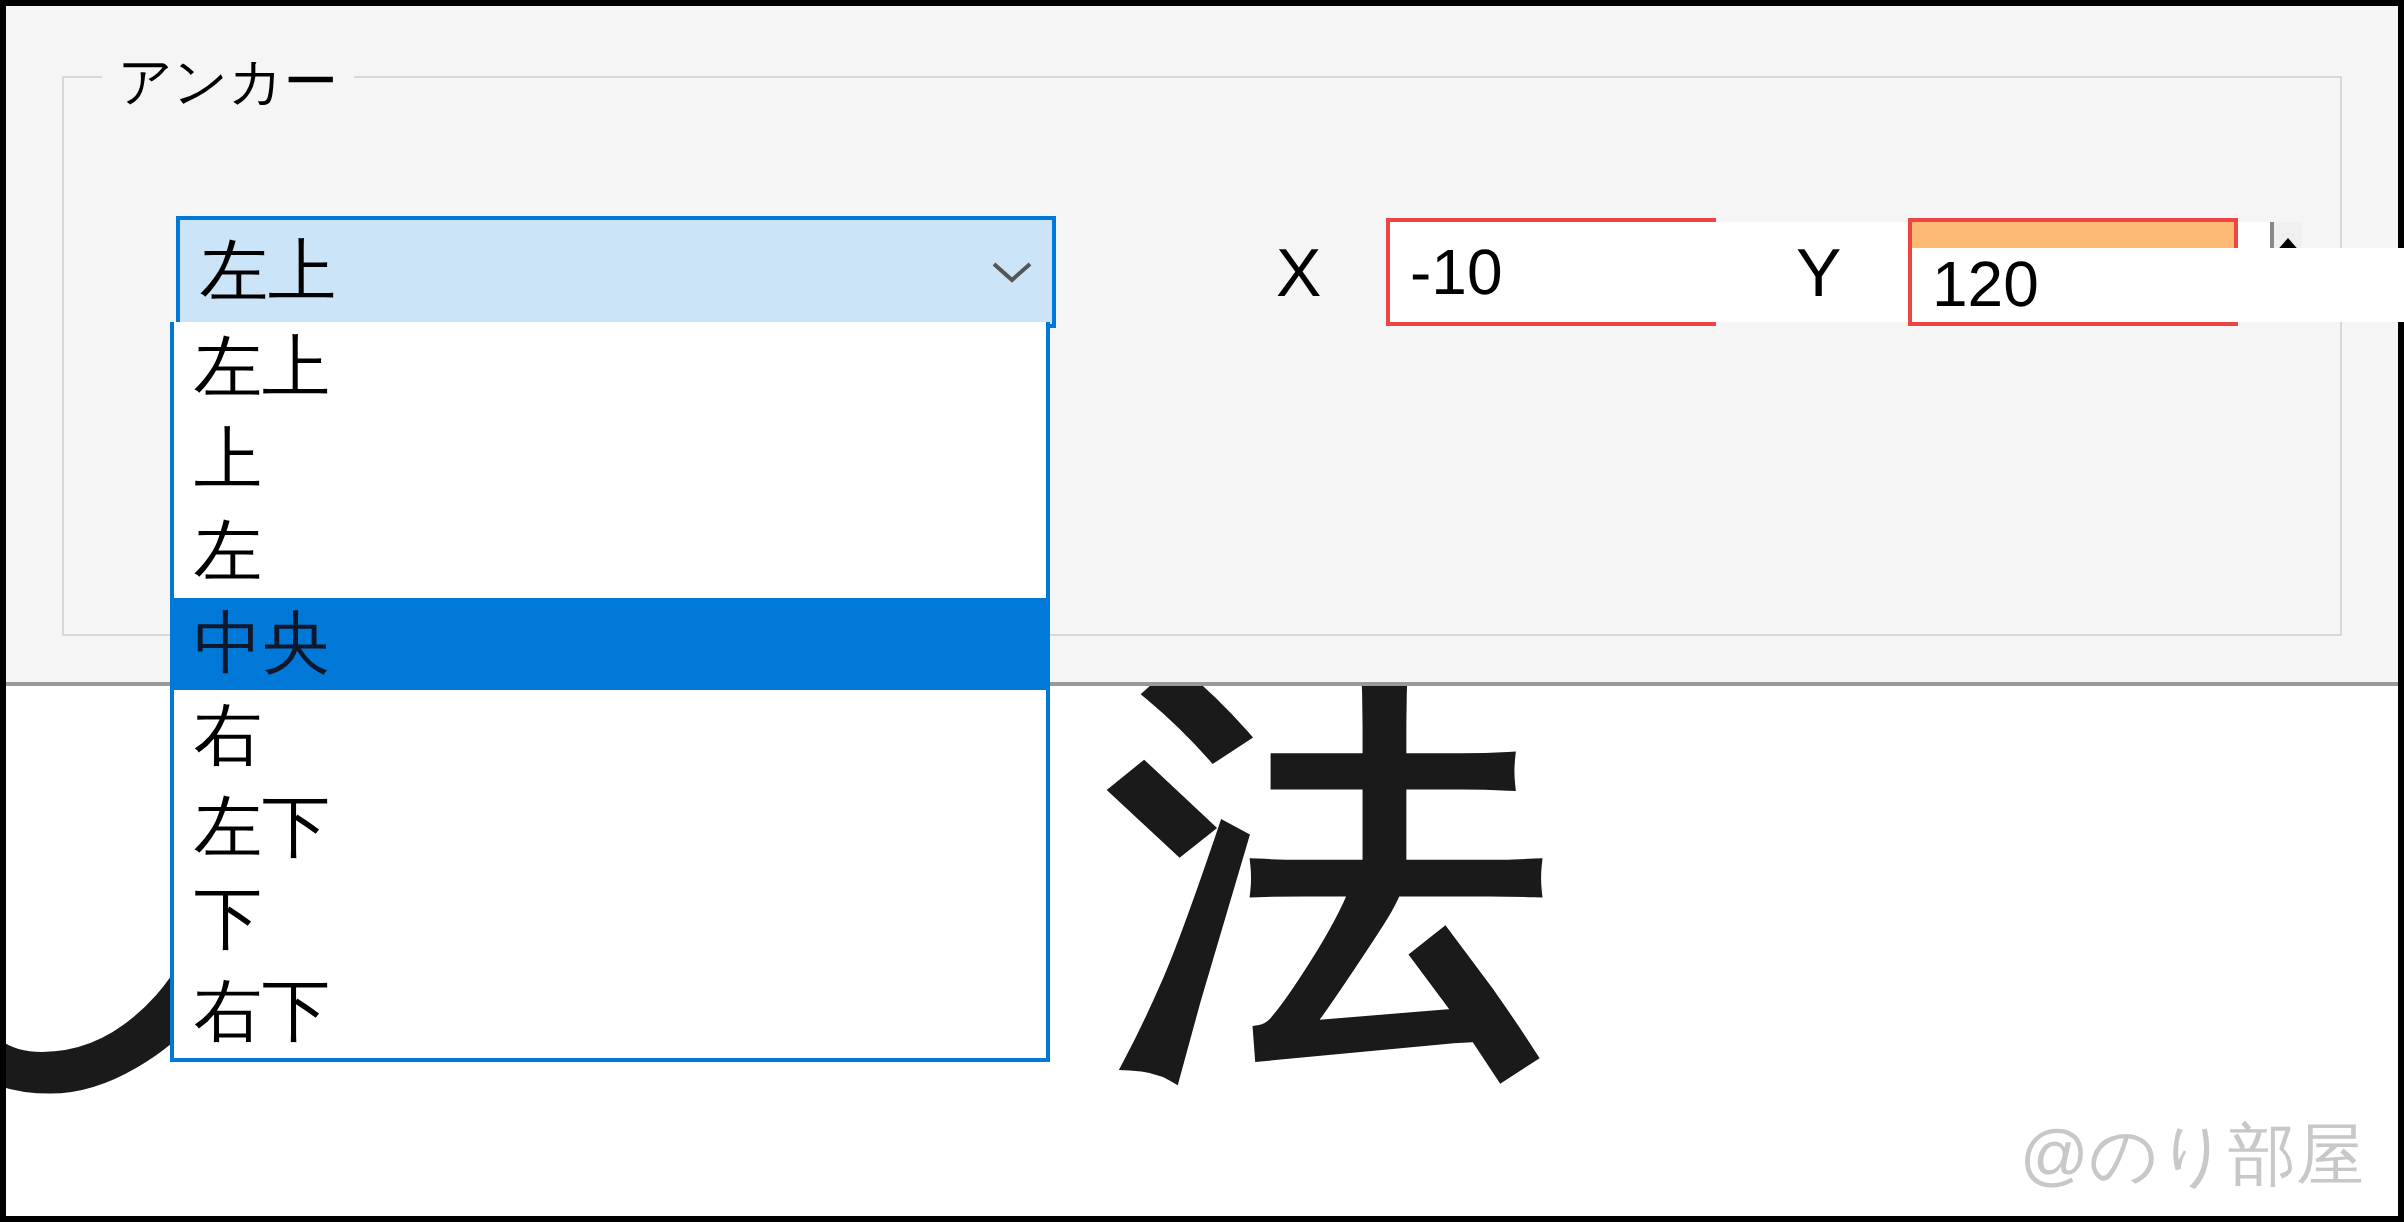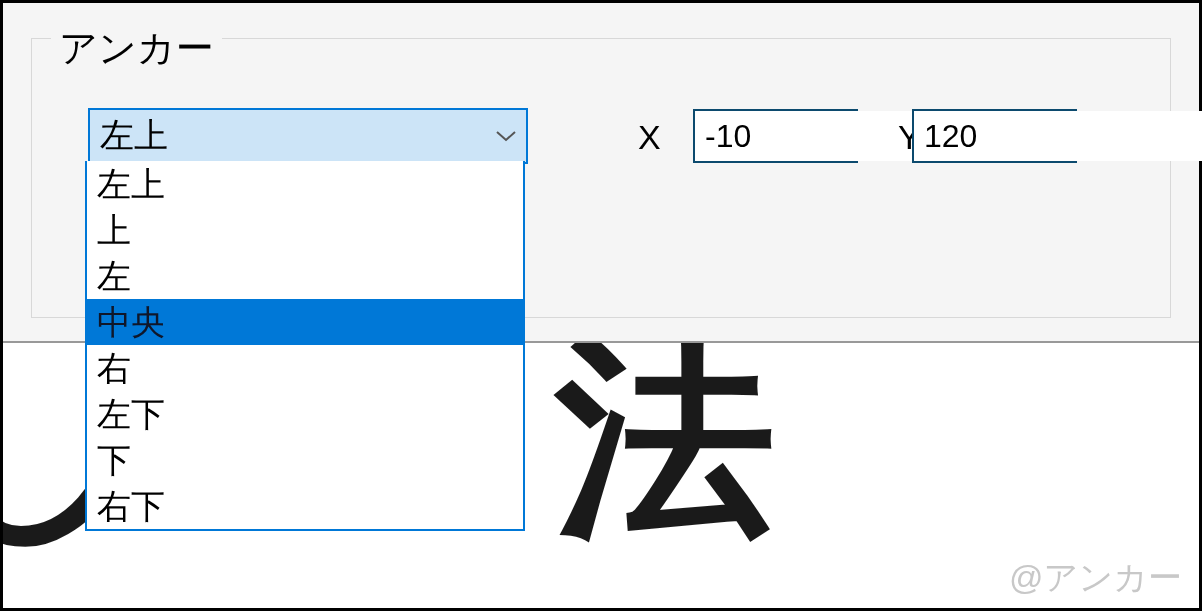--- a/index.html
+++ b/index.html
@@ -39,21 +39,21 @@
       right: 28px;
       height: 280px;
       border: 1px solid #d8d8d8;
     }
     .fieldset-label {
       position: absolute;
       top: 20px;
       left: 48px;
       background: #f5f5f5;
       padding: 0 8px;
-      font-size: 38px;
+      font-size: 27px;
       color: #000;
     }
     .combobox {
       position: absolute;
       top: 105px;
       left: 85px;
       width: 440px;
       height: 56px;
       border: 2px solid #0078d7;
       background: #cce4f7;
@@ -111,29 +111,30 @@
       top: 115px;
       left: 895px;
       font-size: 34px;
       color: #000;
     }
     .spinner {
       position: absolute;
       top: 106px;
       height: 54px;
       width: 165px;
-      border: 2px solid #0c4a6e;
+      border: 2px solid #ef4444;
       background: #fdba74;
       display: flex;
     }
     .spinner-x {
       left: 690px;
     }
     .spinner-y {
-      left: 909px;
+      left: 951px;
+      align-items: flex-end;
     }
     .spinner-input {
       flex: 1;
       border: none;
       background: #fff;
       font-size: 32px;
       padding: 0 10px;
       font-family: inherit;
       outline: none;
     }
@@ -230,13 +231,13 @@
     <div class="dropdown-item">左上</div>
     <div class="dropdown-item">上</div>
     <div class="dropdown-item">左</div>
     <div class="dropdown-item highlighted">中央</div>
     <div class="dropdown-item">右</div>
     <div class="dropdown-item">左下</div>
     <div class="dropdown-item">下</div>
     <div class="dropdown-item">右下</div>
   </div>
 
-<div class="watermark">@アンカー</div>
+<div class="watermark">@のり部屋</div>
 
 </body></html>

